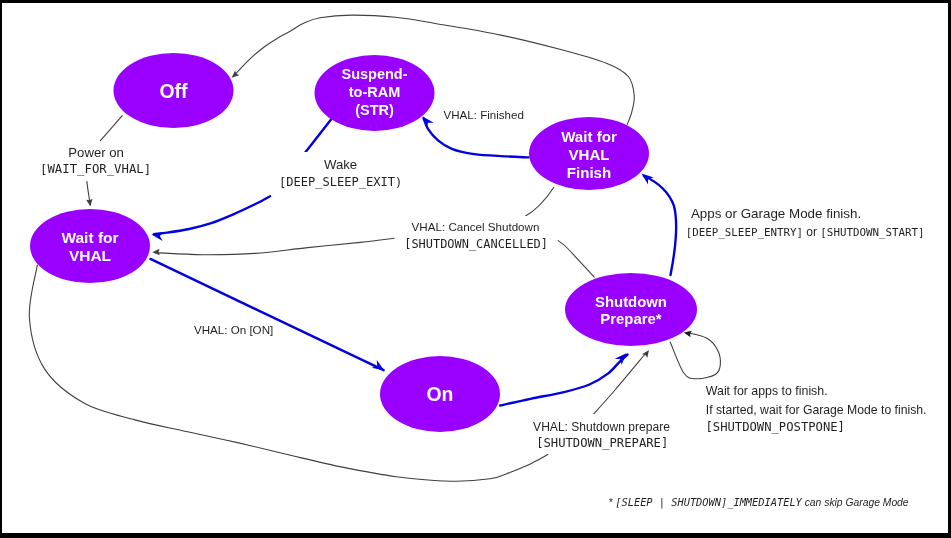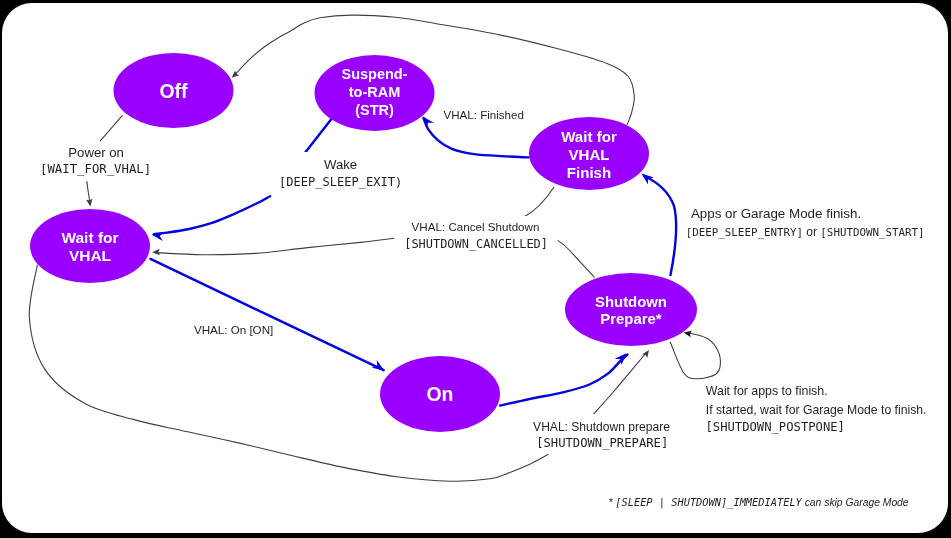--- a/index.html
+++ b/index.html
@@ -1,18 +1,18 @@
 <!DOCTYPE html>
 <html><head>
 <meta charset="utf-8">
 <title>Car Power State Machine Diagram</title>
 <style>
   html,body{margin:0;padding:0;background:#ffffff;}
   #page{position:relative;width:951px;height:538px;background:#000000;overflow:hidden;}
-  #canvas{position:absolute;left:2px;top:3px;width:946px;height:530px;background:#ffffff;border-radius:30px;}
+  #canvas{position:absolute;left:2px;top:3px;width:946px;height:530px;background:#ffffff;}
   #diagram-svg{position:absolute;left:-2px;top:-3px;width:951px;height:538px;display:block;}
   .nodelbl{font-family:"Liberation Sans",sans-serif;font-weight:bold;fill:#ffffff;text-anchor:middle;}
   .elbl{font-family:"Liberation Sans",sans-serif;fill:#231f20;}
   .emono{font-family:"DejaVu Sans Mono",monospace;fill:#231f20;}
   .foot{font-family:"Liberation Sans",sans-serif;font-style:italic;fill:#231f20;}
   .footmono{font-family:"DejaVu Sans Mono",monospace;font-style:italic;fill:#231f20;}
 </style>
 </head>
 <body>
 

